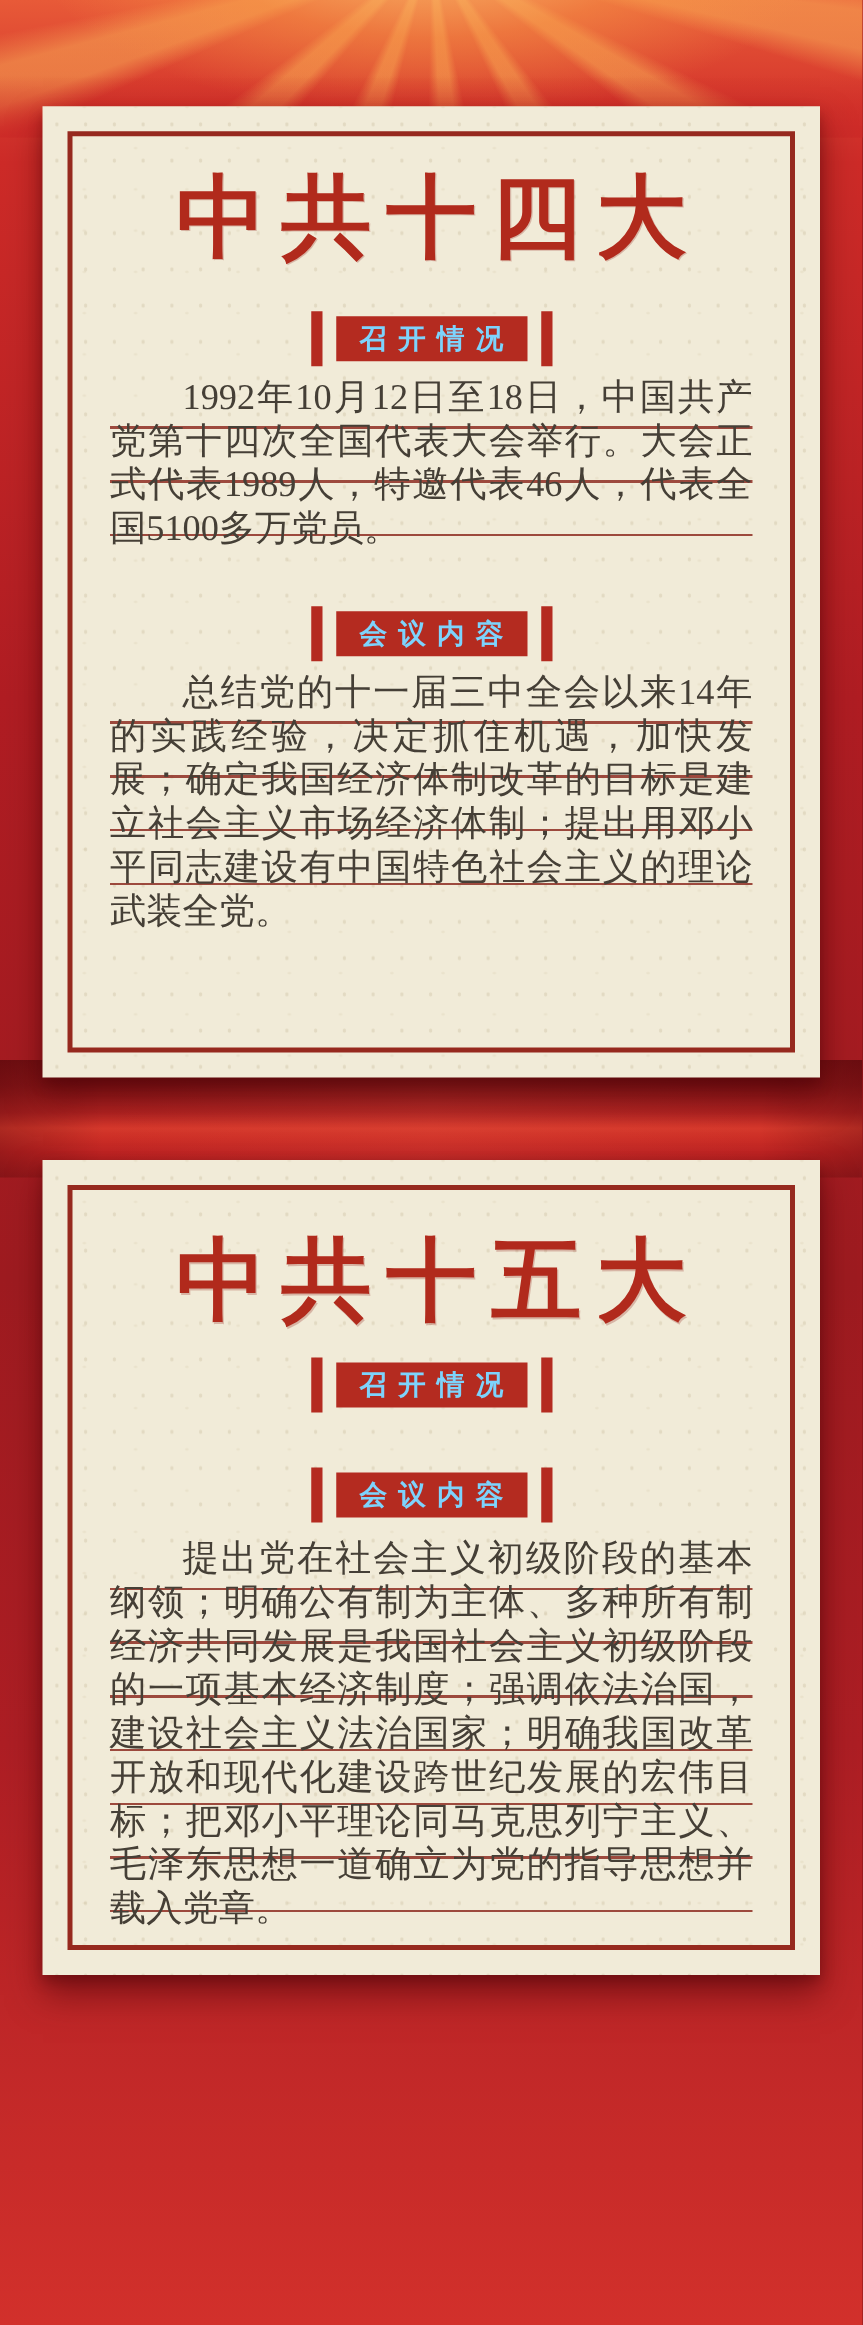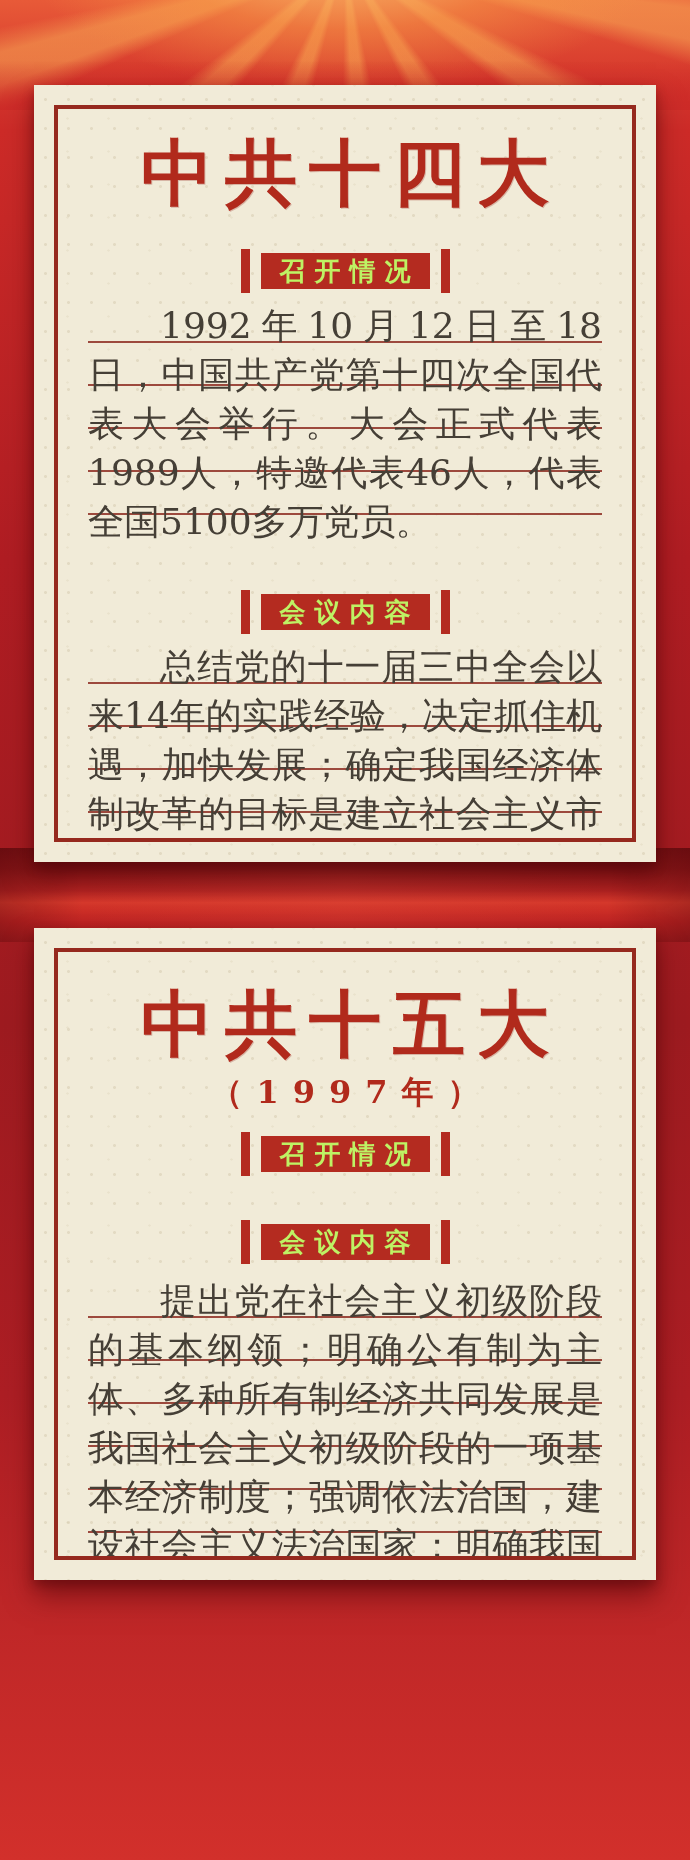--- a/index.html
+++ b/index.html
@@ -51,34 +51,35 @@
   }
   .card-14 .card-title{margin-top:22px;}
   .card-15 .card-title{margin-top:30px;}
   .card-year{
     color:#b12a1c; font-size:32px; line-height:40px; margin-top:6px;
     letter-spacing:14px; text-indent:14px; text-align:center; font-weight:bold;
   }
   .badge{display:flex; align-items:center; justify-content:center; gap:11px;}
   .badge .bar{width:9px; height:44px; background:#b42b20;}
   .badge .label{
-    height:36px; background:#b42b20; color:#bef264;
+    height:36px; background:#b42b20; color:#7dd3fc;
     font-family:"DejaVu Sans", sans-serif; font-weight:bold;
-    font-size:26px; letter-spacing:9px; padding:0 10px 0 19px;
+    font-size:22px; letter-spacing:9px; padding:0 10px 0 19px;
     display:flex; align-items:center;
   }
   .badge-1-14{margin-top:34px;}
   .badge-2-14{margin-top:44px;}
   .badge-1-15{margin-top:20px;}
   .badge-2-15{margin-top:44px;}
   .para{
     align-self:stretch; margin:8px 30px 0 30px; color:#453f36;
-    font-size:36px; line-height:49px; text-align:justify; text-indent:2em;
+    font-size:29px; line-height:35px; text-align:justify; text-indent:2em;
     background:repeating-linear-gradient(180deg,
       rgba(0,0,0,0) 0 40px, rgba(142,45,34,.85) 40px 42px, rgba(0,0,0,0) 42px 43px);
+    font-family:Liberation Serif, serif;
   }
   .para-2-15{margin-top:12px;}
 </style>
 </head>
 <body>
 
 <div class="page">
 
   <div class="sunrays"></div>
   <div class="ribbon"></div>
@@ -99,21 +100,20 @@
         <span class="label">会议内容</span>
         <span class="bar"></span>
       </div>
       <div class="para">总结党的十一届三中全会以来14年的实践经验，决定抓住机遇，加快发展；确定我国经济体制改革的目标是建立社会主义市场经济体制；提出用邓小平同志建设有中国特色社会主义的理论武装全党。</div>
     </div>
   </div>
 
   <div class="card card-15">
     <div class="card-inner">
       <div class="card-title">中共十五大</div>
-      <div class="card-year">（1997年）</div>
 
       <div class="badge badge-1-15">
         <span class="bar"></span>
         <span class="label">召开情况</span>
         <span class="bar"></span>
       </div>
 
       <div class="badge badge-2-15">
         <span class="bar"></span>
         <span class="label">会议内容</span>

